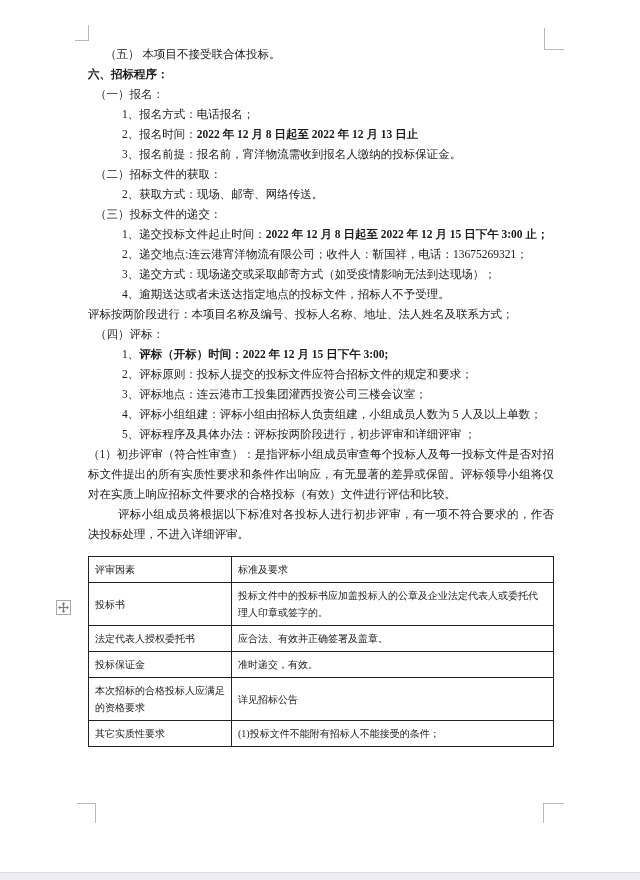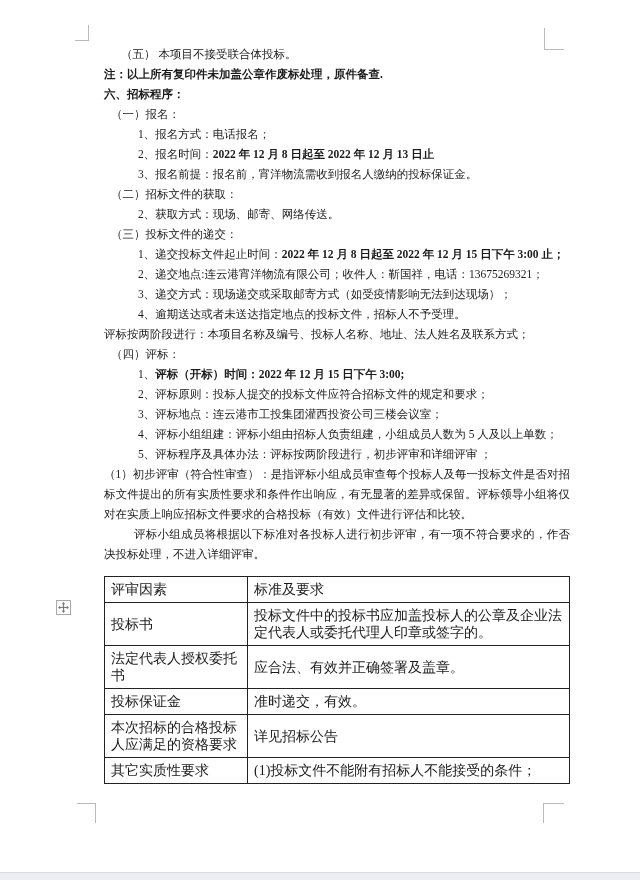--- a/index.html
+++ b/index.html
@@ -14,33 +14,33 @@
   }
   
   .mark{position:absolute;border:0 solid #bababa;}
   .mark-tl{left:75px;top:25px;width:13px;height:15px;border-right-width:1px;border-bottom-width:1px;}
   .mark-tr{left:544px;top:28px;width:19px;height:21px;border-left-width:1px;border-bottom-width:1px;}
   .mark-bl{left:77px;top:803px;width:18px;height:19px;border-top-width:1px;border-right-width:1px;}
   .mark-br{left:543px;top:803px;width:20px;height:19px;border-top-width:1px;border-left-width:1px;}
   
   .page-bottom-strip{position:absolute;left:0;top:872px;width:640px;height:8px;background:#eceef3;border-top:1px solid #d9dbdf;}
   
-  .content{position:absolute;left:104px;top:44px;width:466px;}
+  .content{position:absolute;left:88px;top:44px;width:466px;}
   .par{font-size:11.5px;line-height:20px;white-space:nowrap;}
   .par.wrap{white-space:normal;text-align:justify;}
   .par.firstline{text-indent:30px;}
   .i1{margin-left:7px;}
   .i2{margin-left:17px;}
   .i3{margin-left:34px;}
   .b{font-weight:bold;}
   
   .eval-table{border-collapse:collapse;table-layout:fixed;width:466px;margin-top:12px;}
   .eval-table th,.eval-table td{
     border:1px solid #222222;
-    font-size:14px;line-height:17px;
+    font-size:10px;line-height:17px;
     font-weight:normal;text-align:left;vertical-align:middle;
     padding:4px 6px;word-break:break-all;
   }
   .eval-table .col-factor{width:143px;}
   
   .table-handle{
     position:absolute;left:56px;top:600px;width:15px;height:15px;
     border:1px solid #a9a9a9;background:#fdfdfd;
     display:flex;align-items:center;justify-content:center;
     box-sizing:border-box;cursor:move;
@@ -61,21 +61,20 @@
     <span>
       <svg width="11" height="11" viewBox="0 0 16 16">
         <path fill="#7a7a7a" d="M8 0 L10.6 3.2 H8.9 V7.1 H12.8 V5.4 L16 8 L12.8 10.6 V8.9 H8.9 V12.8 H10.6 L8 16 L5.4 12.8 H7.1 V8.9 H3.2 V10.6 L0 8 L3.2 5.4 V7.1 H7.1 V3.2 H5.4 Z"></path>
       </svg>
     </span>
   </div>
 
   <div class="content">
     <div id="paragraphs">
         <div class="par i2"><span>（五） 本项目不接受联合体投标。</span></div>
-        <div class="par "><span class="b">注：以上所有复印件未加盖公章作废标处理，原件备查.</span></div>
         <div class="par "><span class="b">六、招标程序：</span></div>
         <div class="par i1"><span>（一）报名：</span></div>
         <div class="par i3"><span>1、报名方式：电话报名；</span></div>
         <div class="par i3"><span>2、报名时间：</span><span class="b">2022 年 12 月 8 日起至 2022 年 12 月 13 日止</span></div>
         <div class="par i3"><span>3、报名前提：报名前，宵洋物流需收到报名人缴纳的投标保证金。</span></div>
         <div class="par i1"><span>（二）招标文件的获取：</span></div>
         <div class="par i3"><span>2、获取方式：现场、邮寄、网络传送。</span></div>
         <div class="par i1"><span>（三）投标文件的递交：</span></div>
         <div class="par i3"><span>1、递交投标文件起止时间：</span><span class="b">2022 年 12 月 8 日起至 2022 年 12 月 15 日下午 3:00 止；</span></div>
         <div class="par i3"><span>2、递交地点:连云港宵洋物流有限公司；收件人：靳国祥，电话：13675269321；</span></div>

